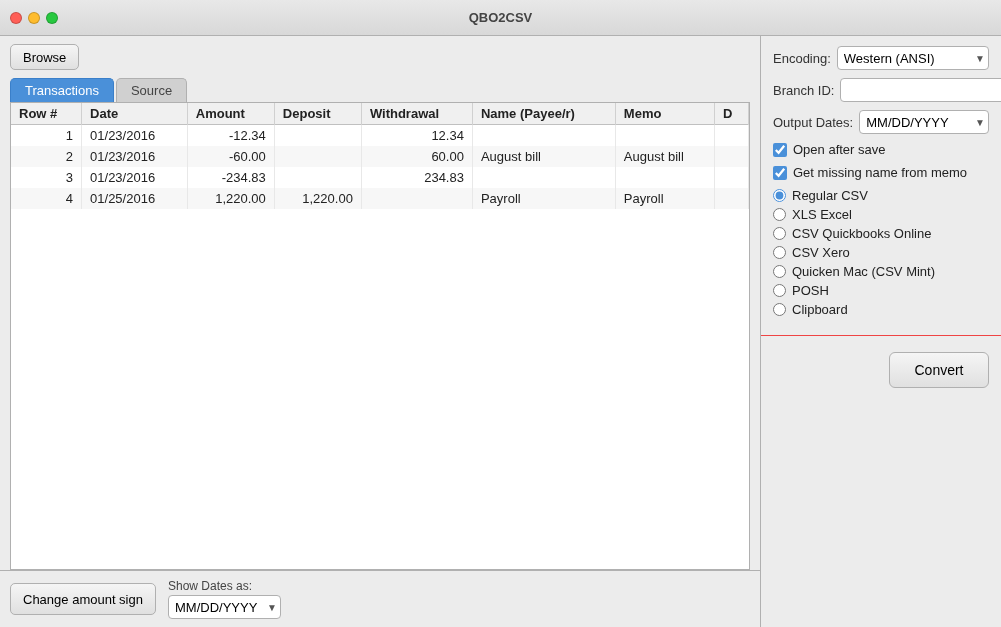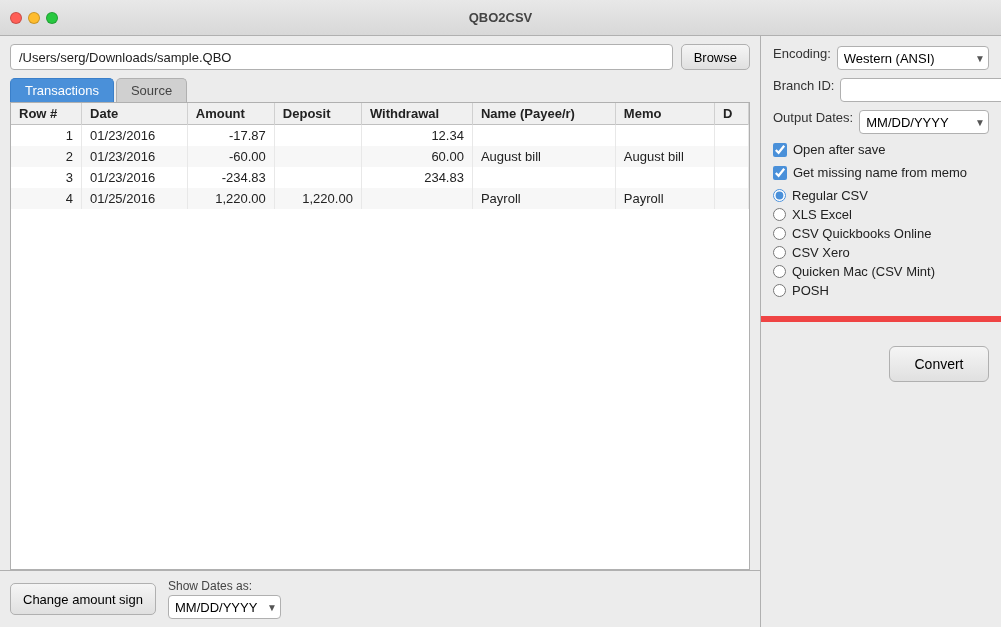--- a/index.html
+++ b/index.html
@@ -209,21 +209,21 @@
       flex-shrink: 0;
       display: flex;
       flex-direction: column;
       padding: 10px 12px;
       background: #ececec;
       gap: 8px;
     }
 
     .field-row {
       display: flex;
-      align-items: flex-start;
+      align-items: center;
       gap: 6px;
     }
     .field-label {
       font-size: 13px;
       color: #333;
       text-align: right;
       white-space: nowrap;
     }
     .field-input {
       flex: 1;
@@ -318,21 +318,20 @@
     <div class="titlebar-btn btn-max"></div>
   </div>
   <span class="titlebar-title">QBO2CSV</span>
 </div>
 
 <div class="main-content">
 
   <div class="left-panel">
 
     <div class="filepath-bar">
-      <input class="filepath-input" type="text" value="/Users/serg/Downloads/sample.QBO" style="">
       <button class="browse-btn">Browse</button>
     </div>
 
     <div class="tabs">
       <div class="tab active">Transactions</div>
       <div class="tab">Source</div>
     </div>
 
     <div class="table-container">
       <table>
@@ -345,21 +344,21 @@
             <th>Withdrawal</th>
             <th>Name (Payee/r)</th>
             <th>Memo</th>
             <th>D</th>
           </tr>
         </thead>
         <tbody id="table-body">
         <tr>
               <td class="num">1</td>
               <td>01/23/2016</td>
-              <td class="num">-17.87</td>
+              <td class="num">-12.34</td>
               <td class="num"></td>
               <td class="num">12.34</td>
               <td></td>
               <td></td>
               <td></td>
             </tr>
             <tr>
               <td class="num">2</td>
               <td>01/23/2016</td>
               <td class="num">-60.00</td>
@@ -469,24 +468,28 @@
             <span class="radio-label">CSV Xero</span>
           </div>
           <div class="radio-row">
             <input type="radio" name="format" style="">
             <span class="radio-label">Quicken Mac (CSV Mint)</span>
           </div>
           <div class="radio-row">
             <input type="radio" name="format" style="">
             <span class="radio-label">POSH</span>
           </div>
+          <div class="radio-row">
+            <input type="radio" name="format" style="">
+            <span class="radio-label">Clipboard</span>
+          </div>
         </div>
 
       <div class="spacer"></div>
 
     </div>
 
-    <div style="padding:16px 12px;background:#ececec;display:flex;justify-content:flex-end;border-top:6px solid #ef4444;flex-shrink:0;">
+    <div style="padding:8px 12px;background:#ececec;display:flex;justify-content:flex-end;border-top:1px solid #ef4444;flex-shrink:0;">
       <button class="convert-btn" style="width:100px;">Convert</button>
     </div>
   </div>
 
 </div>
 
 </body></html>

